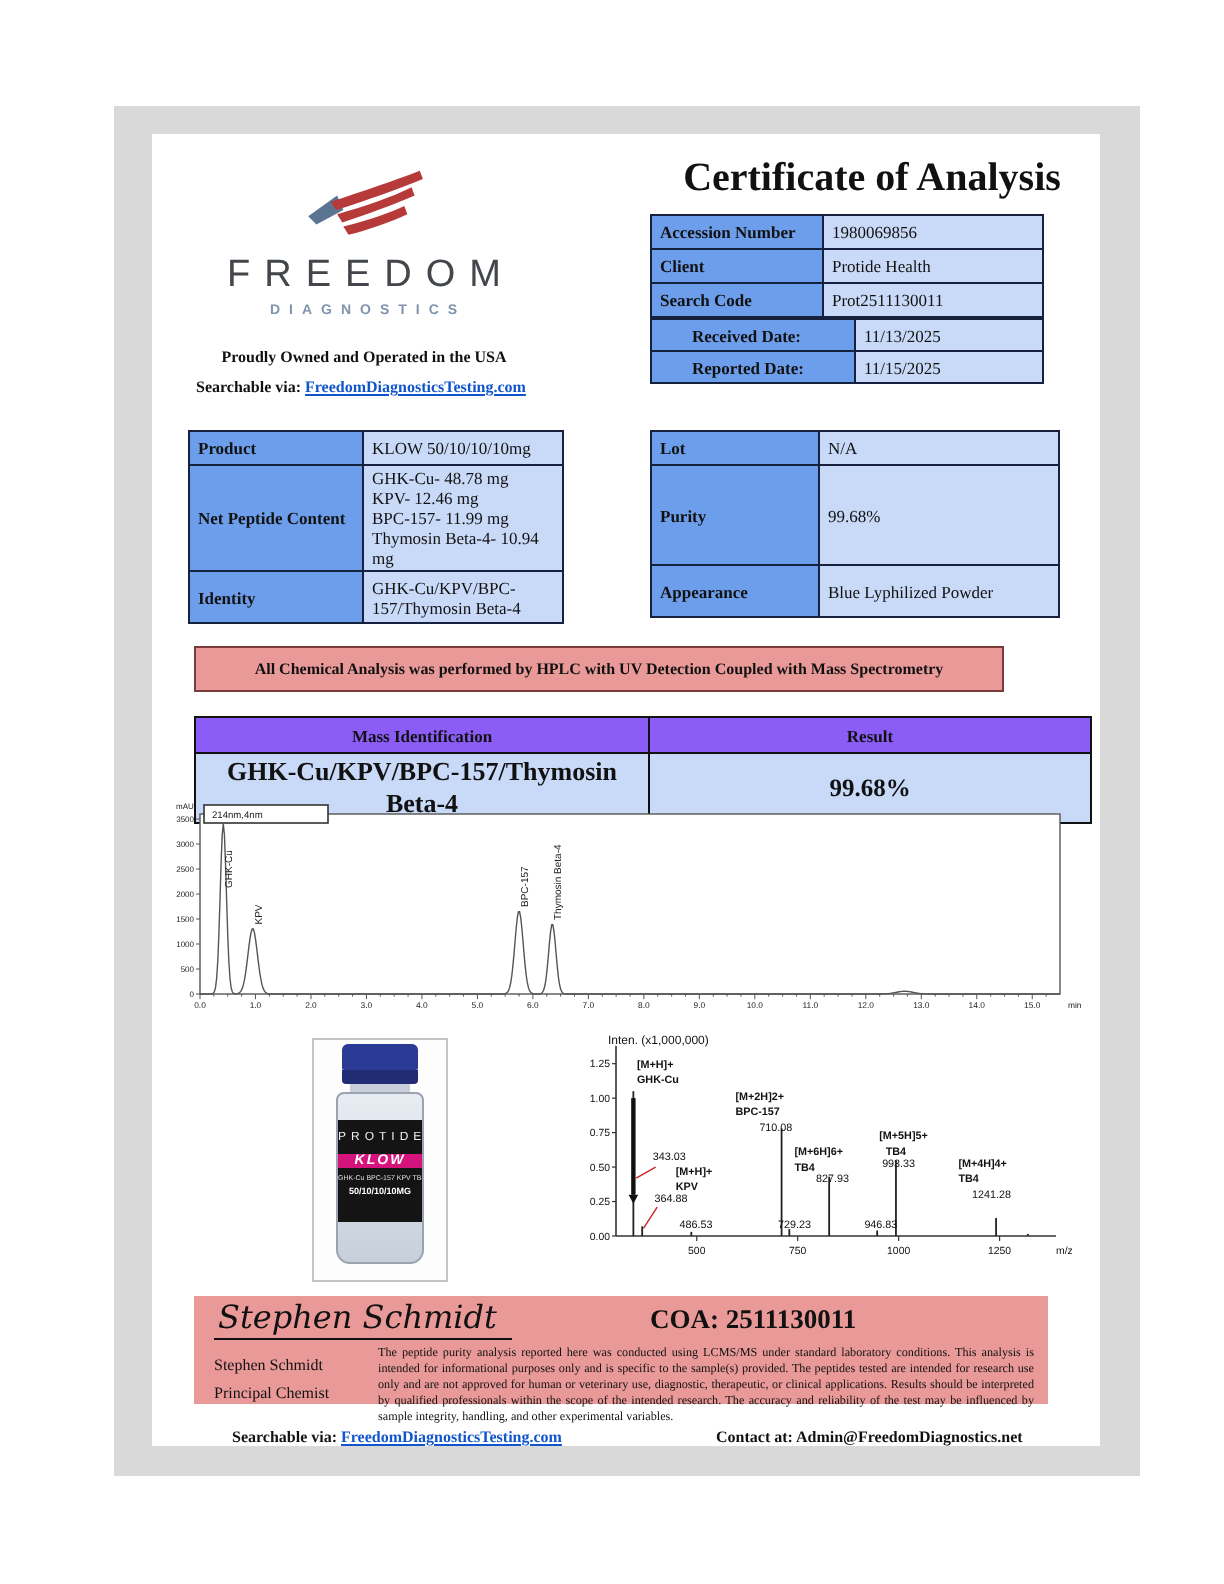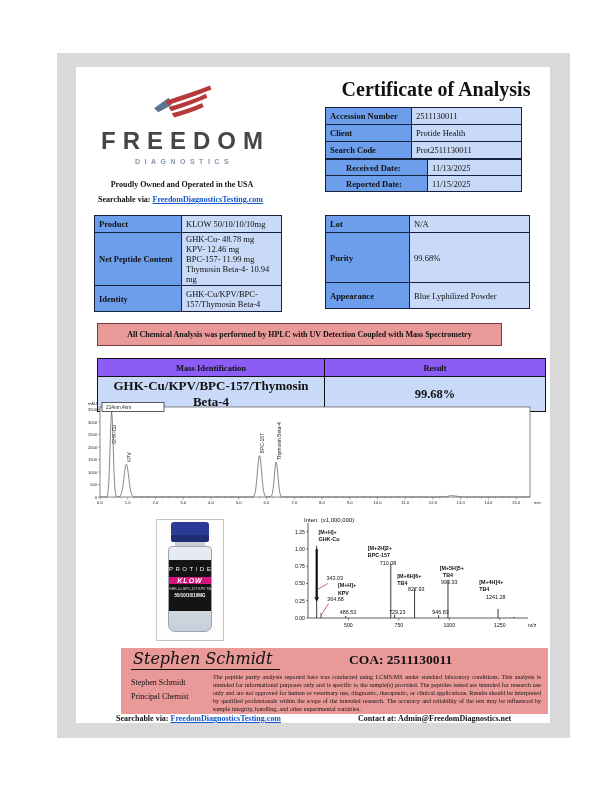--- a/index.html
+++ b/index.html
@@ -4,21 +4,21 @@
 <style>
   html,body{margin:0;padding:0;}
   body{width:612px;height:792px;background:#ffffff;position:relative;
        font-family:"Liberation Serif",serif;color:#111;}
   .frame{position:absolute;left:57px;top:53px;width:513px;height:685px;background:#d9d9d9;}
   .sheet{position:absolute;left:76px;top:67px;width:474px;height:656px;background:#ffffff;}
 
   
   .logo-block{position:absolute;left:10px;top:16px;width:192px;text-align:center;}
   .flag{display:block;margin:0 auto;}
-  .brand{font-family:"Liberation Sans",sans-serif;font-weight:bold;font-size:24px;
+  .brand{font-family:"Liberation Sans",sans-serif;font-weight:normal;font-size:19px;
          letter-spacing:7px;color:#43474b;margin-top:2px;padding-left:7px;}
   .brand-sub{font-family:"Liberation Sans",sans-serif;font-weight:bold;font-size:7px;
          letter-spacing:4.5px;color:#8095ad;margin-top:3px;padding-left:4px;}
   .tagline{font-size:8px;font-weight:bold;margin-top:15px;}
   .searchable{font-size:8px;font-weight:bold;margin-top:6px;text-align:left;padding-left:12px;}
   a.link{color:#1155cc;text-decoration:underline;font-weight:bold;}
   .coa-title{position:absolute;left:240px;top:11px;width:240px;text-align:center;
          font-size:20px;font-weight:bold;}
 
   
@@ -66,21 +66,21 @@
   .v-brand{font-family:"Liberation Sans",sans-serif;font-size:6px;letter-spacing:2.5px;text-align:center;
            margin-top:6px;white-space:nowrap;overflow:hidden;}
   .v-klow{background:#d4137c;color:#fff;font-style:italic;font-weight:bold;
           font-family:"Liberation Sans",sans-serif;font-size:7px;text-align:center;margin-top:5px;letter-spacing:1px;}
   .v-contents{font-size:3.5px;text-align:center;margin-top:3px;color:#ddd;
           font-family:"Liberation Sans",sans-serif;white-space:nowrap;overflow:hidden;}
   .v-dose{font-size:4.5px;font-weight:bold;text-align:center;margin-top:2px;color:#fff;
           font-family:"Liberation Sans",sans-serif;}
 
   
-  .sig{position:absolute;left:21px;top:581px;width:427px;height:66px;background:#ea9999;margin-left:24px;}
+  .sig{position:absolute;left:21px;top:581px;width:427px;height:54px;background:#ea9999;}
   .sig-script{position:absolute;left:10px;top:1px;font-style:italic;font-size:16px;
           font-family:"DejaVu Serif",serif;border-bottom:1.2px solid #111;padding:0 8px 1px 2px;}
   .sig-name{position:absolute;left:10px;top:30px;font-size:8px;}
   .sig-title{position:absolute;left:10px;top:44px;font-size:8px;text-align:right;}
   .sig-coa{position:absolute;left:228px;top:4px;font-size:13.5px;font-weight:bold;}
   .sig-disc{position:absolute;left:92px;top:25px;width:328px;font-size:6.1px;line-height:1.32;text-align:justify;}
 
   .footer-left{position:absolute;left:40px;top:647px;font-size:8px;font-weight:bold;}
   .footer-right{position:absolute;left:282px;top:647px;font-size:8px;font-weight:bold;}
 </style>
@@ -105,21 +105,21 @@
       <a class="link" href="#">FreedomDiagnosticsTesting.com</a>
     </div>
   </div>
 
   <div class="coa-title">Certificate of Analysis</div>
 
   <table class="tbl info-tbl">
     <tbody>
         <tr>
       <td class="lbl">Accession Number</td>
-      <td class="val">2511130011</td>
+      <td class="val">1980069856</td>
         </tr>
     <tr>
       <td class="lbl">Client</td>
       <td class="val">Protide Health</td>
         </tr>
     <tr>
       <td class="lbl">Search Code</td>
       <td class="val">Prot2511130011</td>
         </tr>
   </tbody>

